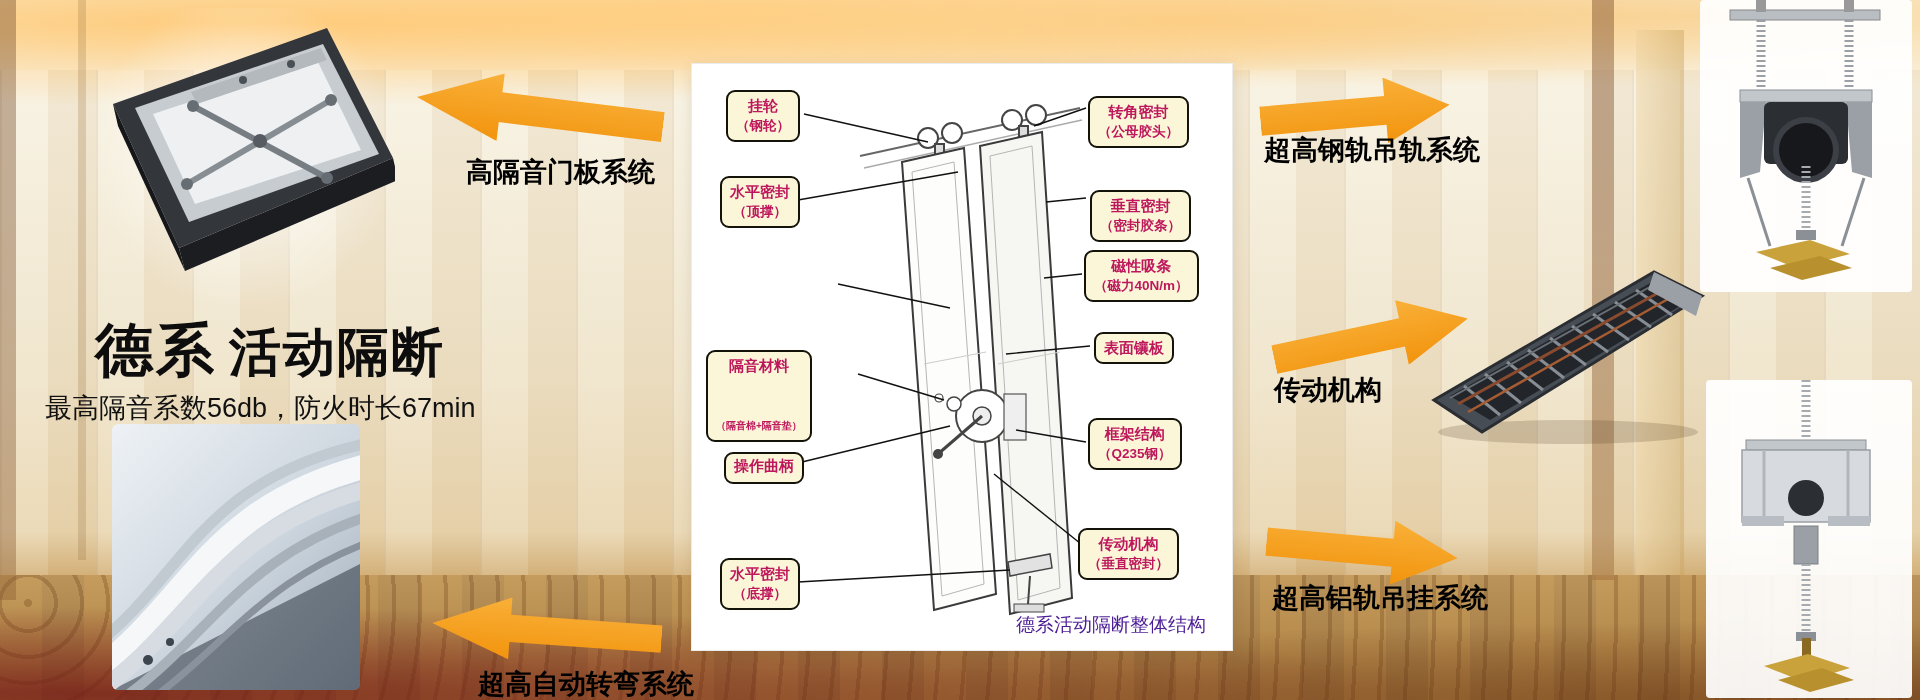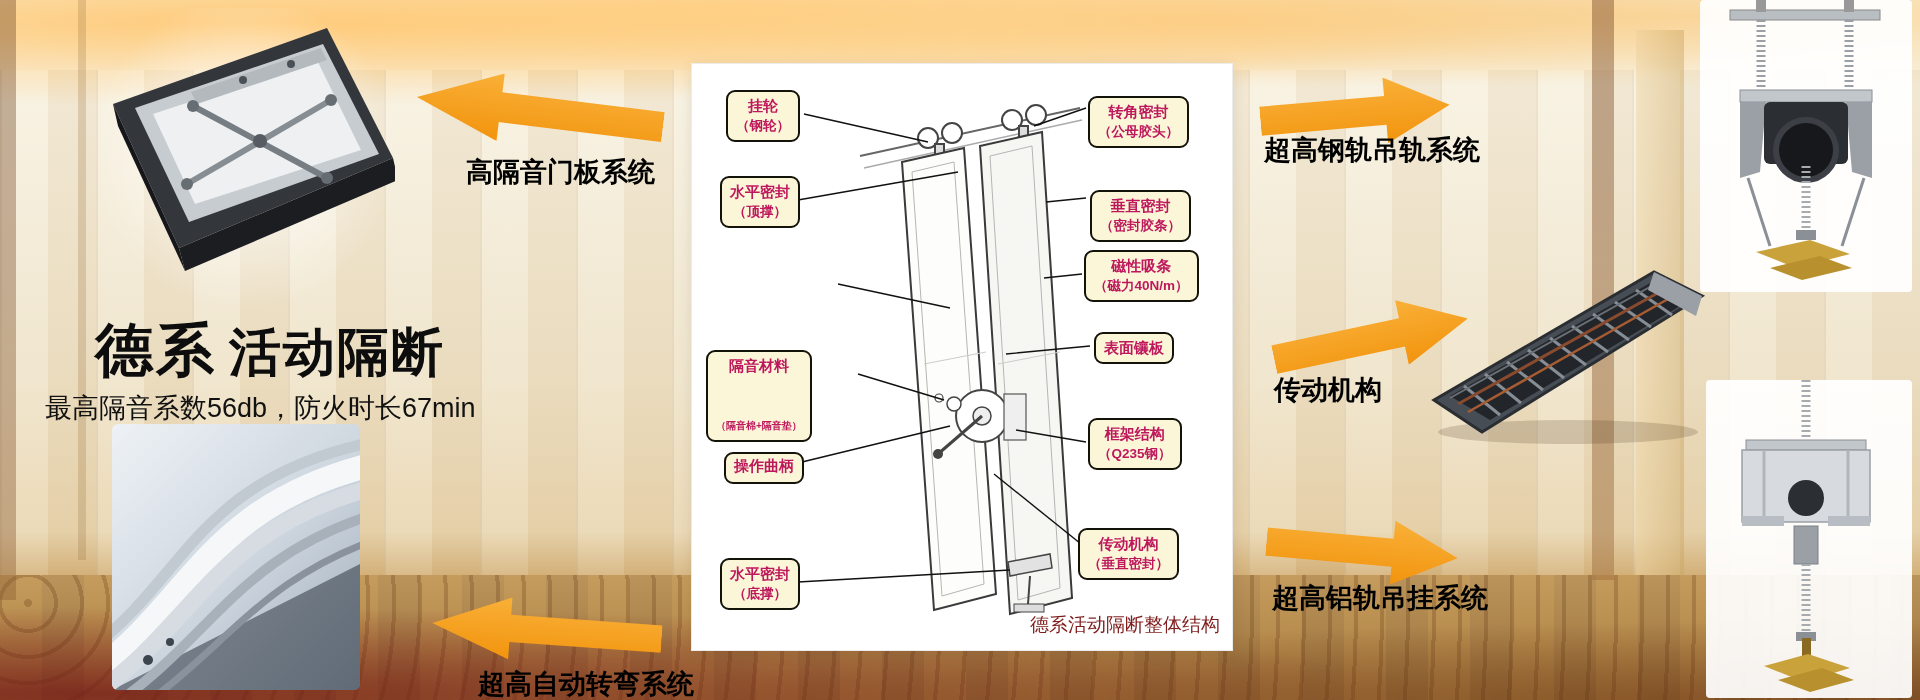--- a/index.html
+++ b/index.html
@@ -80,21 +80,21 @@
   .co-l3 { left:24px;  top:196px; }
   .co-l4 { left:14px;  top:286px; }
   .co-l5 { left:32px;  top:388px;font-family:Liberation Mono, monospace; }
   .co-l6 { left:28px;  top:494px; }
   .co-r1 { left:396px; top:32px; }
   .co-r2 { left:398px; top:110px;margin-top:16px; }
   .co-r3 { left:392px; top:186px; }
   .co-r4 { left:402px; top:268px; }
   .co-r5 { left:396px; top:354px; }
   .co-r6 { left:386px; top:464px; }
-  .diagram-caption { position:absolute; right:12px; bottom:12px; font-size:19px; color:#7f1d1d; white-space:nowrap; }
+  .diagram-caption { position:absolute; right:26px; bottom:12px; font-size:19px; color:#4c1d95; white-space:nowrap; }
 </style>
 </head>
 <body>
 
 <div class="stage">
 
   <div class="bg-ceiling"></div>
   <div class="bg-wall"></div>
   <div class="bg-carpet"></div>
   <div class="pillar pillar-dark-left"></div>

